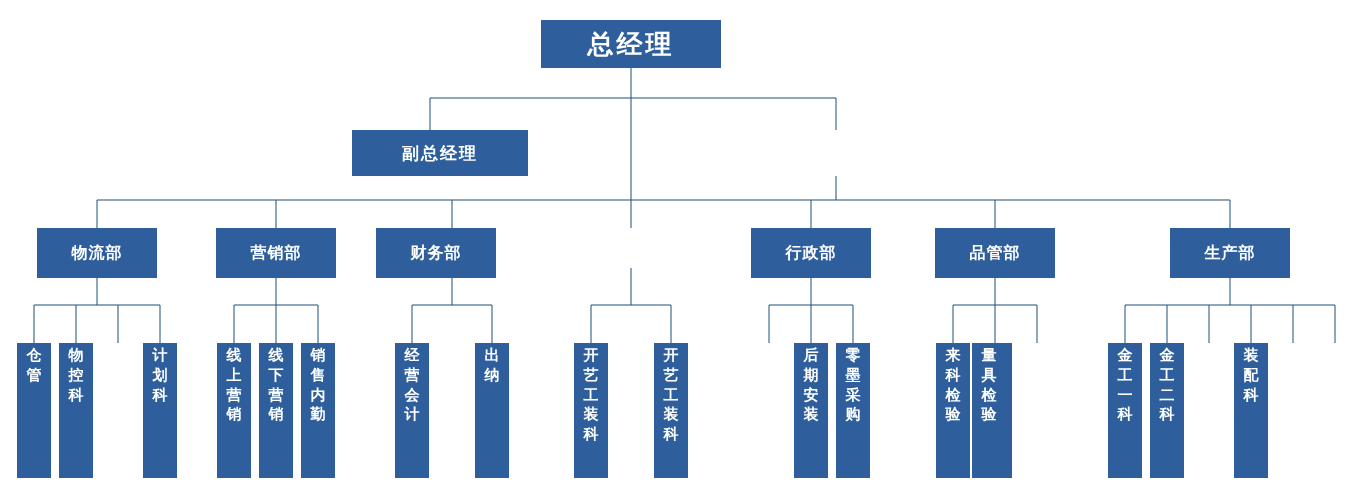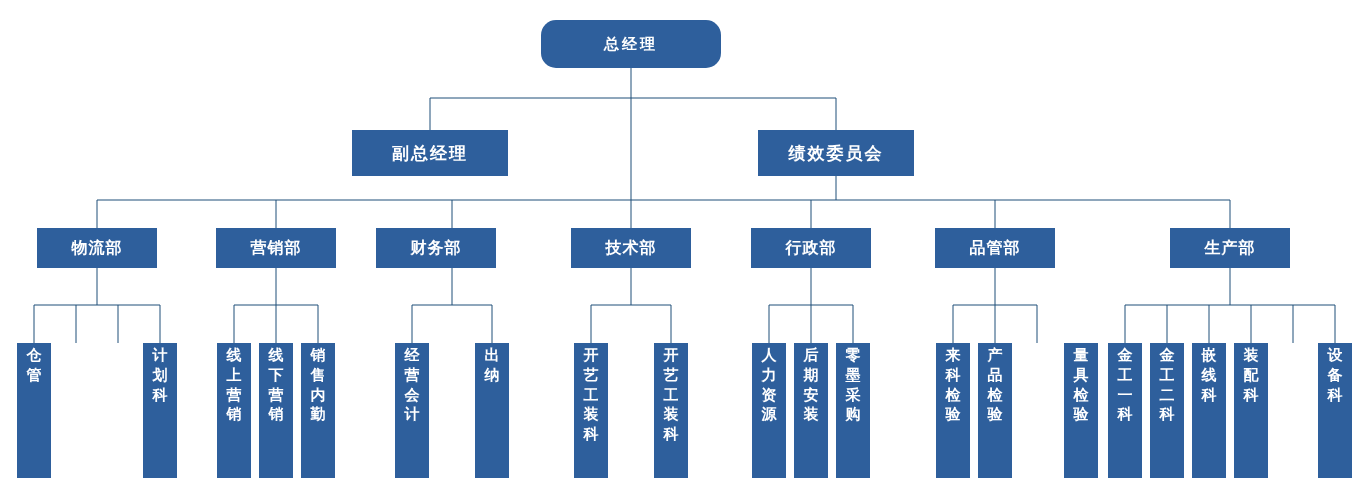--- a/index.html
+++ b/index.html
@@ -7,23 +7,23 @@
   .canvas {
     position:relative; width:1369px; height:489px; background:var(--background,#fff);
     overflow:hidden;
   }
   .connectors { position:absolute; left:0; top:0; width:1369px; height:489px; }
   .node {
     position:absolute; background:var(--node-fill,#2e5f9c); color:var(--node-text,#fff);
     display:flex; align-items:center; justify-content:center; font-weight:bold;
     box-sizing:border-box;
   }
-  .root  { width:180px; height:48px; top:20px;  font-size:15px; letter-spacing:3px;border-radius:15px; }
-  .l2    { width:156px; height:46px; top:130px; font-size:17px; letter-spacing:2px; }
-  .dept  { width:120px; height:40px; top:228px; font-size:16px; letter-spacing:1px;text-align:center; }
+  .root  { width:180px; height:48px; top:20px;  font-size:26px; letter-spacing:3px; }
+  .l2    { width:176px; height:46px; top:130px; font-size:17px; letter-spacing:2px; }
+  .dept  { width:120px; height:50px; top:228px; font-size:16px; letter-spacing:1px;text-align:center; }
   .leaf  { width:34px;  height:135px; top:343px; font-size:15px; align-items:flex-start; padding-top:2px; }
   .leaf .vtext { width:1em; word-break:break-all; line-height:1.32; text-align:center; }
 </style>
 </head>
 <body>
 
 <div class="canvas">
 
   <svg class="connectors" viewBox="0 0 1369 489" xmlns="http://www.w3.org/2000/svg">
     <path fill="none" stroke-width="1" d="M631 68 V200
@@ -36,32 +36,33 @@
              M452 268 V305 M412 305 H492 M412 305 V343 M492 305 V343
              M631 268 V305 M591 305 H671 M591 305 V343 M671 305 V343
              M811 268 V305 M769 305 H853 M769 305 V343 M811 305 V343 M853 305 V343
              M995 268 V305 M953 305 H1037 M953 305 V343 M995 305 V343 M1037 305 V343
              M1230 268 V305 M1125 305 H1335 M1125 305 V343 M1167 305 V343 M1209 305 V343 M1251 305 V343 M1293 305 V343 M1335 305 V343" stroke="#1f4e79"></path>
   </svg>
 
   <div class="node root" style="left:541px">总经理</div>
 
   <div class="node l2" style="left:352px">副总经理</div>
-  <div class="node l2" style="left:758px">绩效委员会</div>
 
   <div class="node dept" style="left:37px">物流部</div>
   <div class="node dept" style="left:216px">营销部</div>
   <div class="node dept" style="left:376px">财务部</div>
-  <div class="node dept" style="left:571px">技术部</div>
   <div class="node dept" style="left:751px">行政部</div>
   <div class="node dept" style="left:935px">品管部</div>
   <div class="node dept" style="left:1170px">生产部</div>
 
   <div class="node leaf" style="left:17px">
       <span class="vtext">仓管</span>
+    </div>
+  <div class="node leaf" style="left:59px">
+      <span class="vtext">物控科</span>
     </div>
   <div class="node leaf" style="left:143px">
       <span class="vtext">计划科</span>
     </div>
 
   <div class="node leaf" style="left:217px">
       <span class="vtext">线上营销</span>
     </div>
   <div class="node leaf" style="left:259px">
       <span class="vtext">线下营销</span>
@@ -77,49 +78,40 @@
       <span class="vtext">出纳</span>
     </div>
 
   <div class="node leaf" style="left:574px">
       <span class="vtext">开艺工装科</span>
     </div>
   <div class="node leaf" style="left:654px">
       <span class="vtext">开艺工装科</span>
     </div>
 
-  <div class="node leaf" style="left:752px">
-      <span class="vtext">人力资源</span>
-    </div>
   <div class="node leaf" style="left:794px">
       <span class="vtext">后期安装</span>
     </div>
   <div class="node leaf" style="left:936px">
       <span class="vtext">来科检验</span>
     </div>
 
   <div class="node leaf" style="left:836px">
       <span class="vtext">零墨采购</span>
     </div>
   <div class="node leaf" style="left:978px">
       <span class="vtext">产品检验</span>
     </div>
-  <div class="node leaf" style="left:1064px">
+  <div class="node leaf" style="left:972px">
       <span class="vtext">量具检验</span>
     </div>
 
   <div class="node leaf" style="left:1108px">
       <span class="vtext">金工一科</span>
     </div>
   <div class="node leaf" style="left:1150px">
       <span class="vtext">金工二科</span>
     </div>
-  <div class="node leaf" style="left:1192px">
-      <span class="vtext">嵌线科</span>
-    </div>
   <div class="node leaf" style="left:1234px">
       <span class="vtext">装配科</span>
-    </div>
-  <div class="node leaf" style="left:1318px">
-      <span class="vtext">设备科</span>
     </div>
 
 </div>
 
 </body></html>

